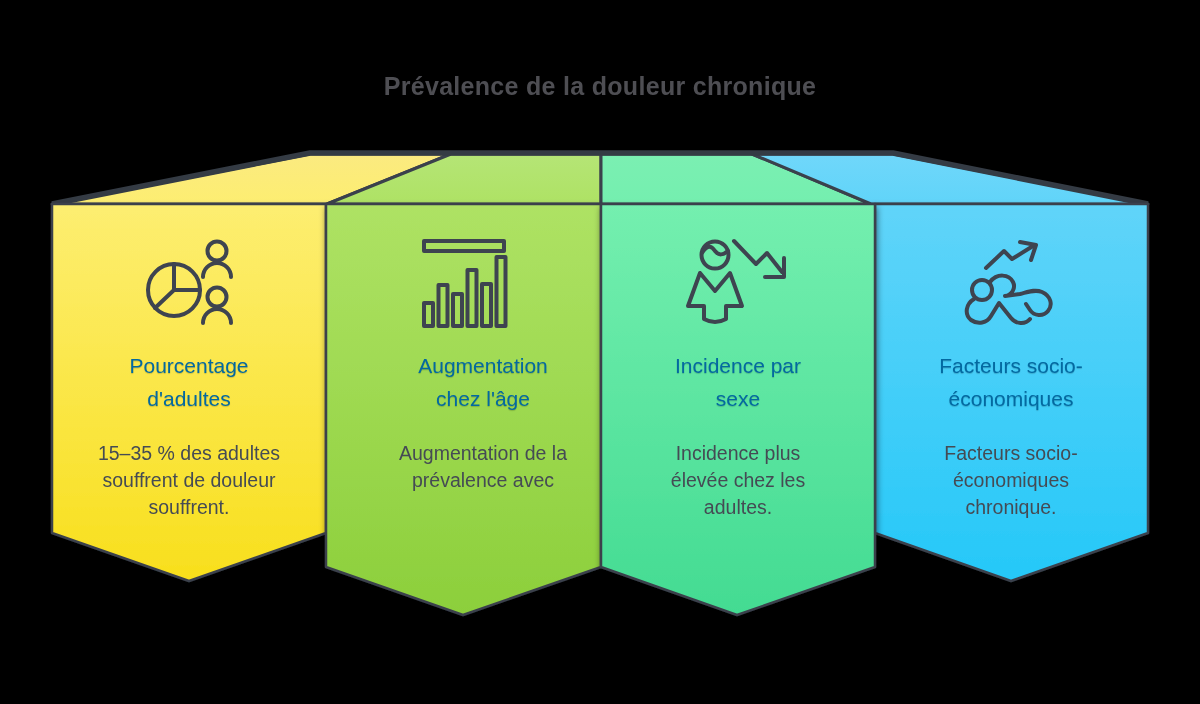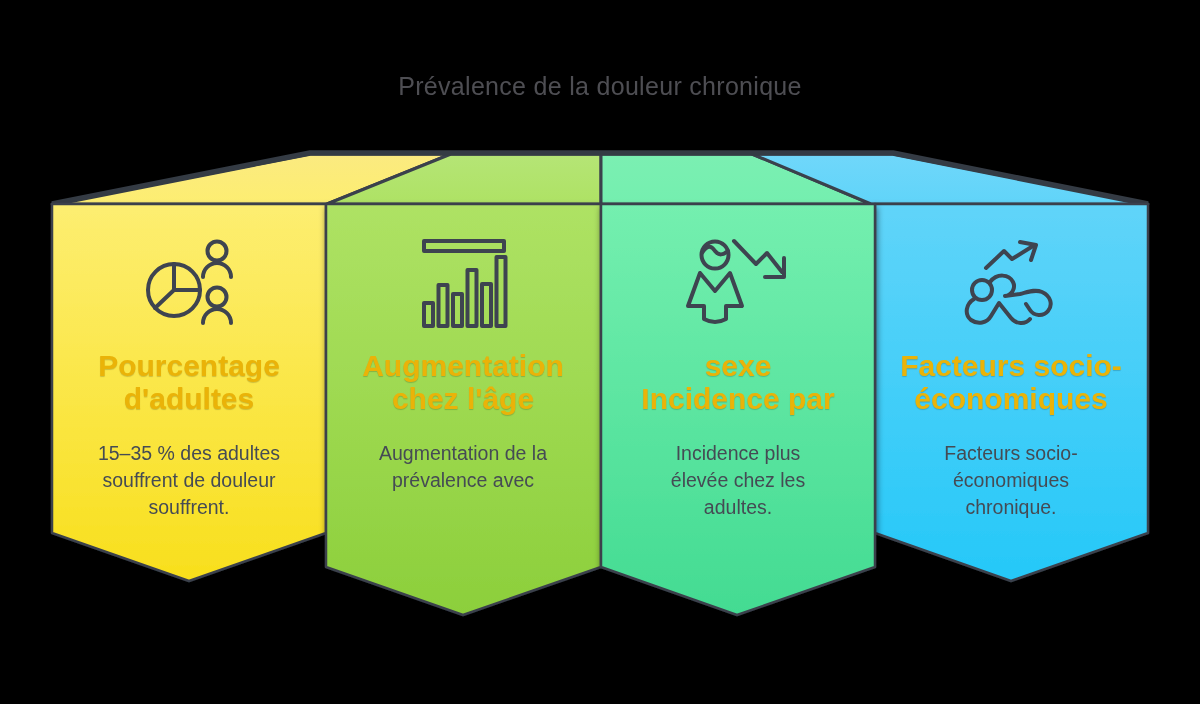--- a/index.html
+++ b/index.html
@@ -2,30 +2,30 @@
 <html><head>
 <meta charset="utf-8">
 <style>
   html,body { margin:0; padding:0; background:#000; }
   .stage {
     position:relative; width:1200px; height:704px; background:#000000;
     font-family:"Liberation Sans", sans-serif; overflow:hidden;
   }
   .title {
     position:absolute; left:0; top:72px; width:1200px; text-align:center;
-    font-size:25px; font-weight:normal; color:#4E4E53; letter-spacing:0.3px;
+    font-size:25px; font-weight:bold; color:#4E4E53; letter-spacing:0.3px;
   }
   .gfx { position:absolute; left:0; top:0; }
   .card-text { position:absolute; width:250px; top:349px; text-align:center; }
   .card-text.c1 { left:64px; }
-  .card-text.c2 { left:338px; }
+  .card-text.c2 { left:358px; }
   .card-text.c3 { left:613px; }
   .card-text.c4 { left:886px; }
   .heading {
-    font-size:30px; font-weight:bold; color:#eab308; line-height:33px;
+    font-size:21px; font-weight:normal; color:#0369a1; line-height:33px;
     text-shadow:0 1px 1px rgba(0,0,0,0.18);
   }
   .bodytext { margin-top:25px; font-size:19.5px; line-height:27px; color:#454B54; }
 </style>
 </head>
 <body>
 
 <div class="stage">
 
   <div class="title">Prévalence de la douleur chronique</div>
@@ -143,22 +143,22 @@
       <div>chez l'âge</div>
     </div>
     <div class="bodytext">
       <div>Augmentation de la</div>
       <div>prévalence avec</div>
     </div>
   </div>
 
   <div class="card-text c3">
     <div class="heading">
+      <div>Incidence par</div>
       <div>sexe</div>
-      <div>Incidence par</div>
     </div>
     <div class="bodytext">
       <div>Incidence plus</div>
       <div>élevée chez les</div>
       <div>adultes.</div>
     </div>
   </div>
 
   <div class="card-text c4">
     <div class="heading">

